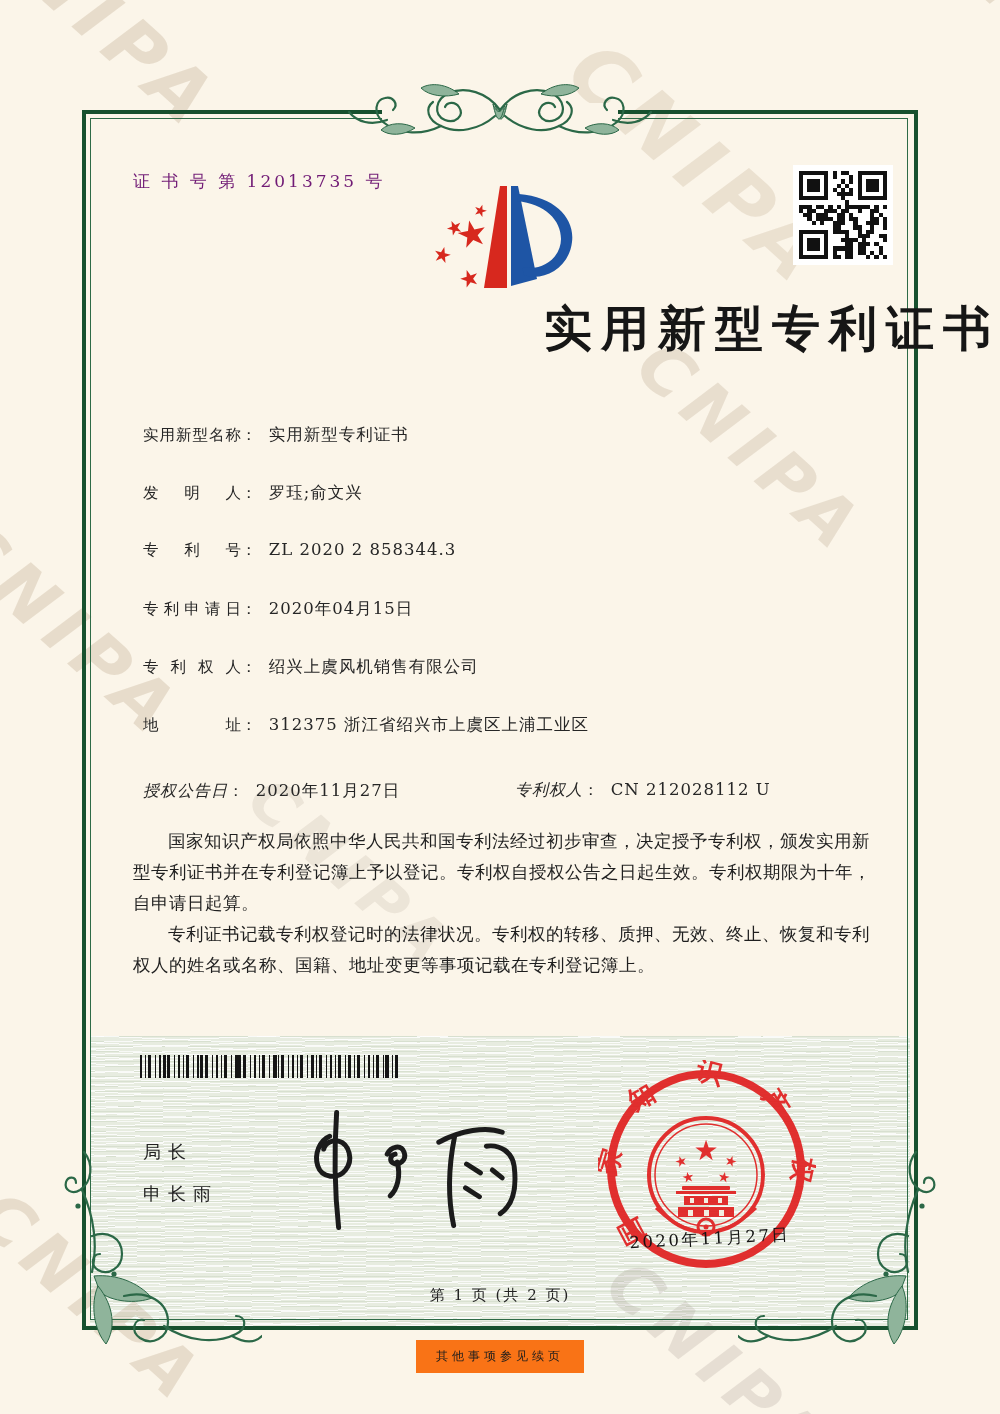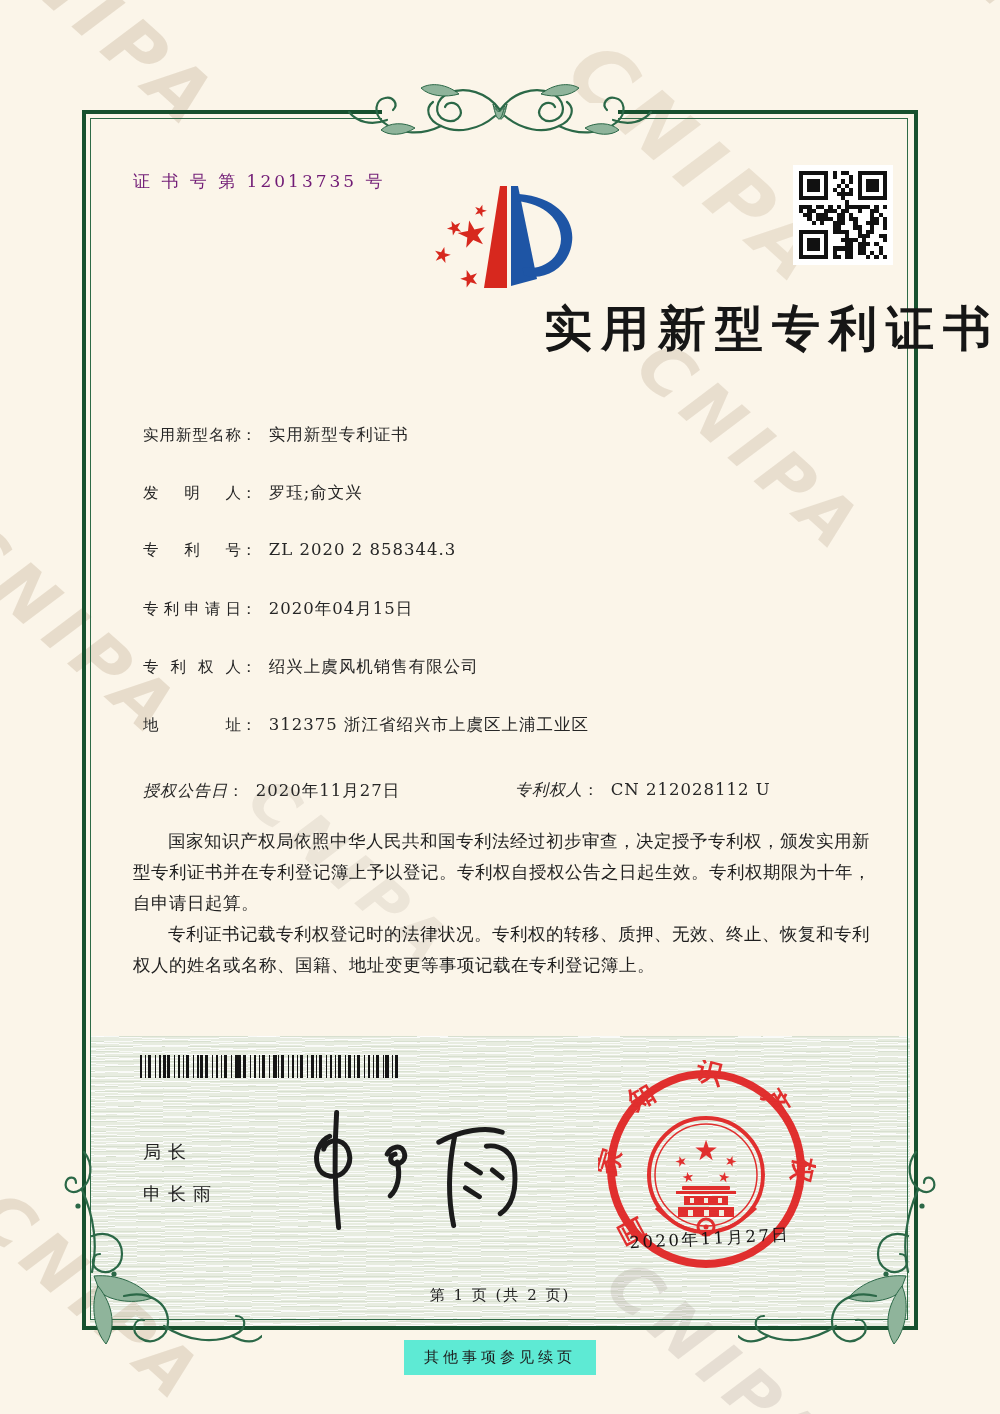--- a/index.html
+++ b/index.html
@@ -51,21 +51,21 @@
     background-image:
       repeating-linear-gradient(90deg,#151515 0 2px,rgba(0,0,0,0) 2px 5px,#151515 5px 6px,rgba(0,0,0,0) 6px 8px,#151515 8px 11px,rgba(0,0,0,0) 11px 15px,#151515 15px 16px,rgba(0,0,0,0) 16px 19px),
       repeating-linear-gradient(90deg,rgba(0,0,0,0) 0 23px,#151515 23px 26px,rgba(0,0,0,0) 26px 37px);}
   .signer{position:absolute;left:143px;top:1140px;z-index:4;font-family:"DejaVu Sans","Liberation Sans",sans-serif;
           font-size:18px;letter-spacing:7px;color:#222;}
   .signer div{margin-bottom:18px;}
   .signature{position:absolute;left:292px;top:1102px;z-index:5;}
   .seal{position:absolute;left:598px;top:1060px;z-index:6;}
   .page-ind{position:absolute;left:0;top:1286px;width:100%;text-align:center;font-size:15px;letter-spacing:2px;z-index:4;color:#222;}
   .footer-note{position:absolute;left:0;top:1340px;width:100%;text-align:center;z-index:4;}
-  .footer-note span{display:inline-block;background:#5eead4;padding:8px 20px;font-size:15px;letter-spacing:4px;color:#1d1d1d;}
+  .footer-note span{display:inline-block;background:#f97316;padding:8px 20px;font-size:12px;letter-spacing:4px;color:#1d1d1d;}
   .green-stroke{stroke:#2b6847;fill:none;stroke-width:2.2;stroke-linecap:round;}
   .green-fill{fill:#8fb49b;stroke:#2b6847;stroke-width:1;}
 </style>
 </head>
 <body>
 
 <div class="page">
 
   <div class="wm wm1">CNIPA</div>
   <div class="wm wm2">CNIPA</div>

